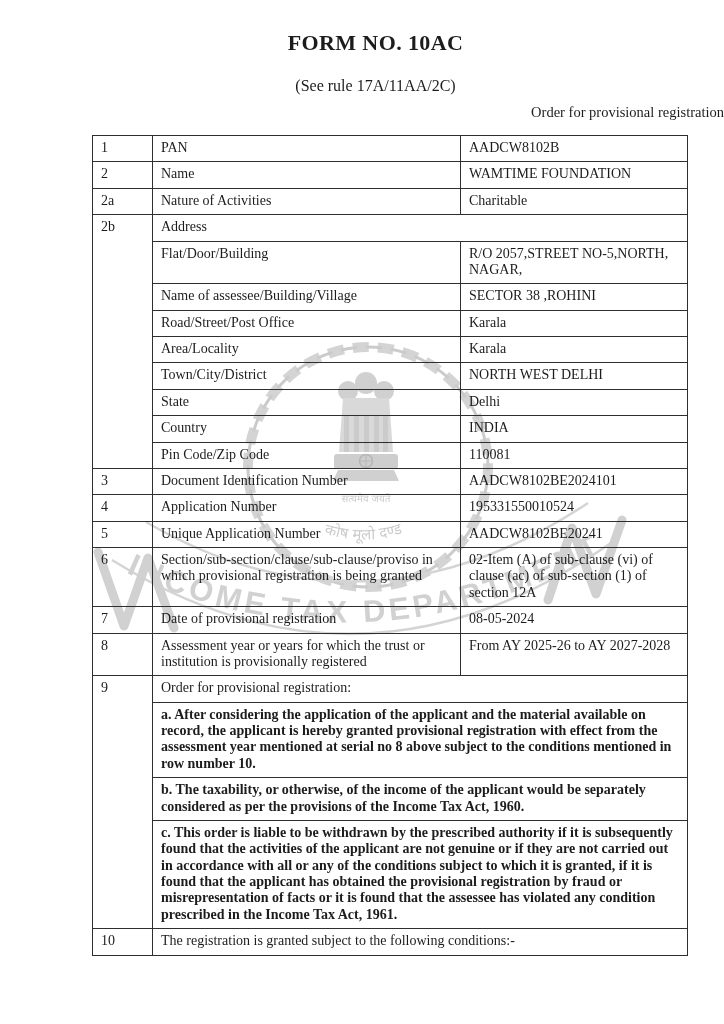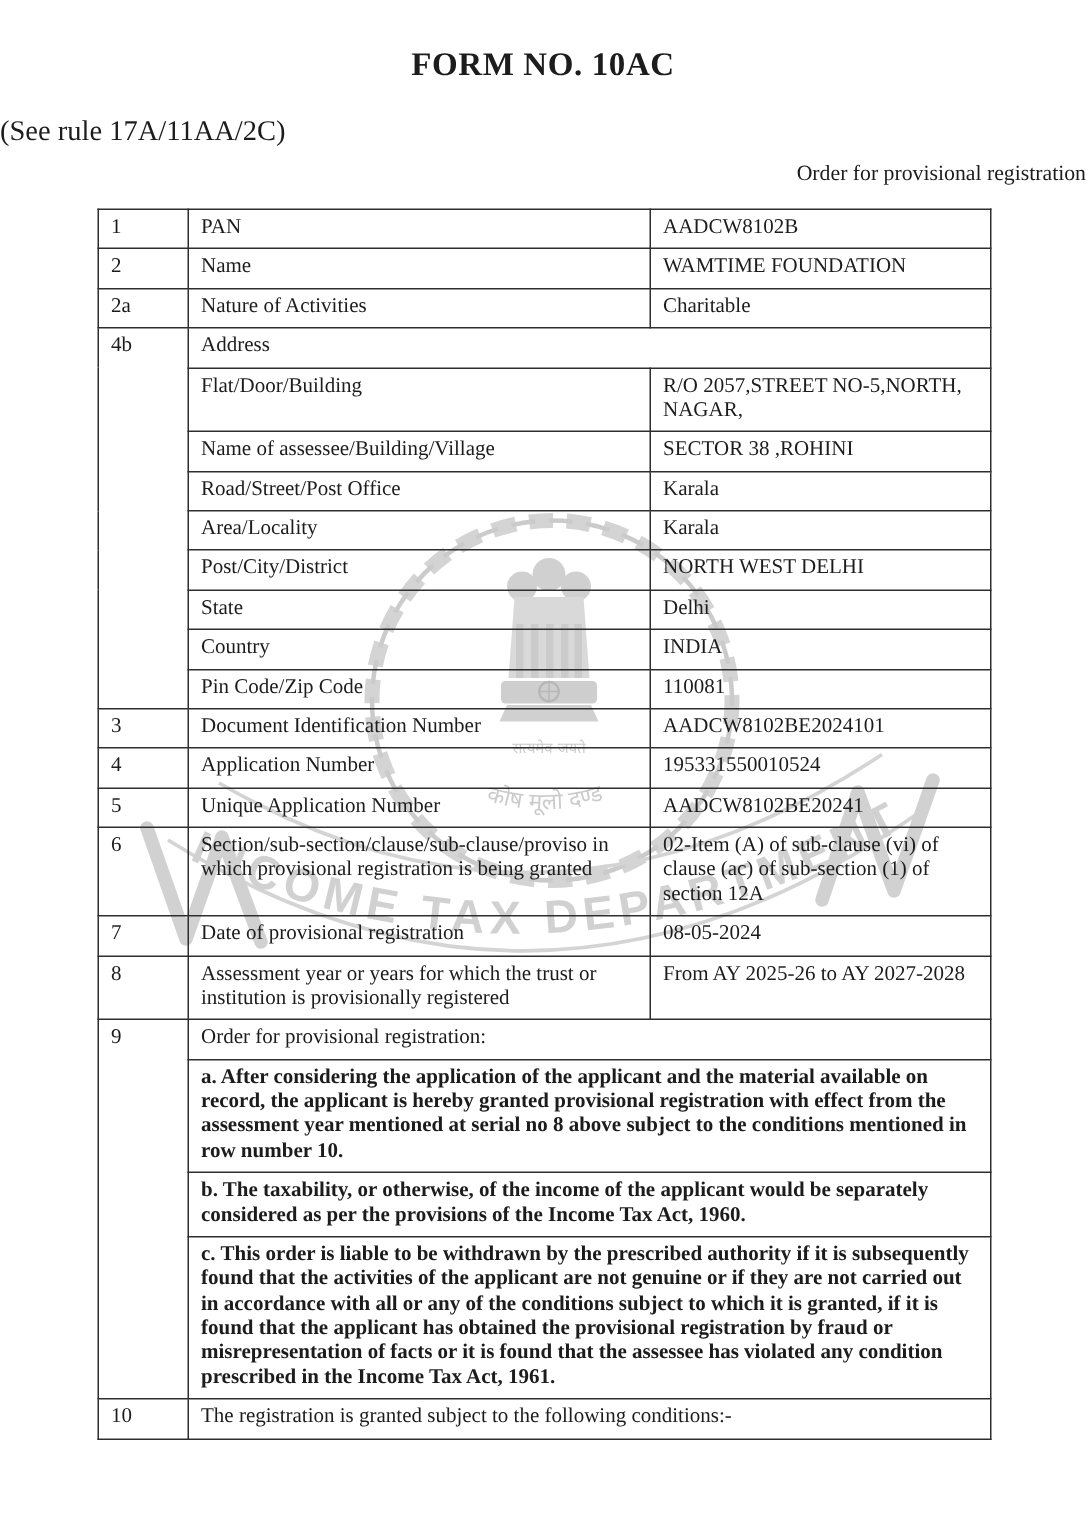--- a/index.html
+++ b/index.html
@@ -8,30 +8,31 @@
     width:724px;height:1024px;
     background:#ffffff;
     font-family:"Liberation Serif", serif;
     color:#1c1c1c;
     overflow:hidden;
   }
   .watermark{
     position:absolute;left:0;top:0;width:724px;height:1024px;
     z-index:0;pointer-events:none;
   }
-  .content{position:relative;z-index:1;}
+  .content{position:relative;z-index:1;padding-left:27px;}
   .form-title{
     margin:30px 0 0 0;
     text-align:center;
     font-size:22px;
     font-weight:bold;
     letter-spacing:.4px;
   }
   .sub-line{
-    font-size:19px;
+    text-align:center;
+    font-size:16px;
     margin-top:21px;
   }
   .sub-line2{
     text-align:right;
     font-size:14.5px;
     margin-top:9px;
   }
   table.reg{
     border-collapse:collapse;
     table-layout:fixed;
@@ -126,41 +127,41 @@
             <td class="num">2</td>
             <td>Name</td>
             <td>WAMTIME FOUNDATION</td>
           </tr>
           <tr>
             <td class="num">2a</td>
             <td>Nature of Activities</td>
             <td>Charitable</td>
           </tr>
           <tr>
-            <td class="num" rowspan="9">4b</td>
+            <td class="num" rowspan="9">2b</td>
             <td colspan="2">Address</td>
           </tr>
           <tr>
             <td>Flat/Door/Building</td>
             <td>R/O 2057,STREET NO-5,NORTH, NAGAR,</td>
           </tr>
           <tr>
             <td>Name of assessee/Building/Village</td>
             <td>SECTOR 38 ,ROHINI</td>
           </tr>
           <tr>
             <td>Road/Street/Post Office</td>
             <td>Karala</td>
           </tr>
           <tr>
             <td>Area/Locality</td>
             <td>Karala</td>
           </tr>
           <tr>
-            <td>Post/City/District</td>
+            <td>Town/City/District</td>
             <td>NORTH WEST DELHI</td>
           </tr>
           <tr>
             <td>State</td>
             <td>Delhi</td>
           </tr>
           <tr>
             <td>Country</td>
             <td>INDIA</td>
           </tr>

